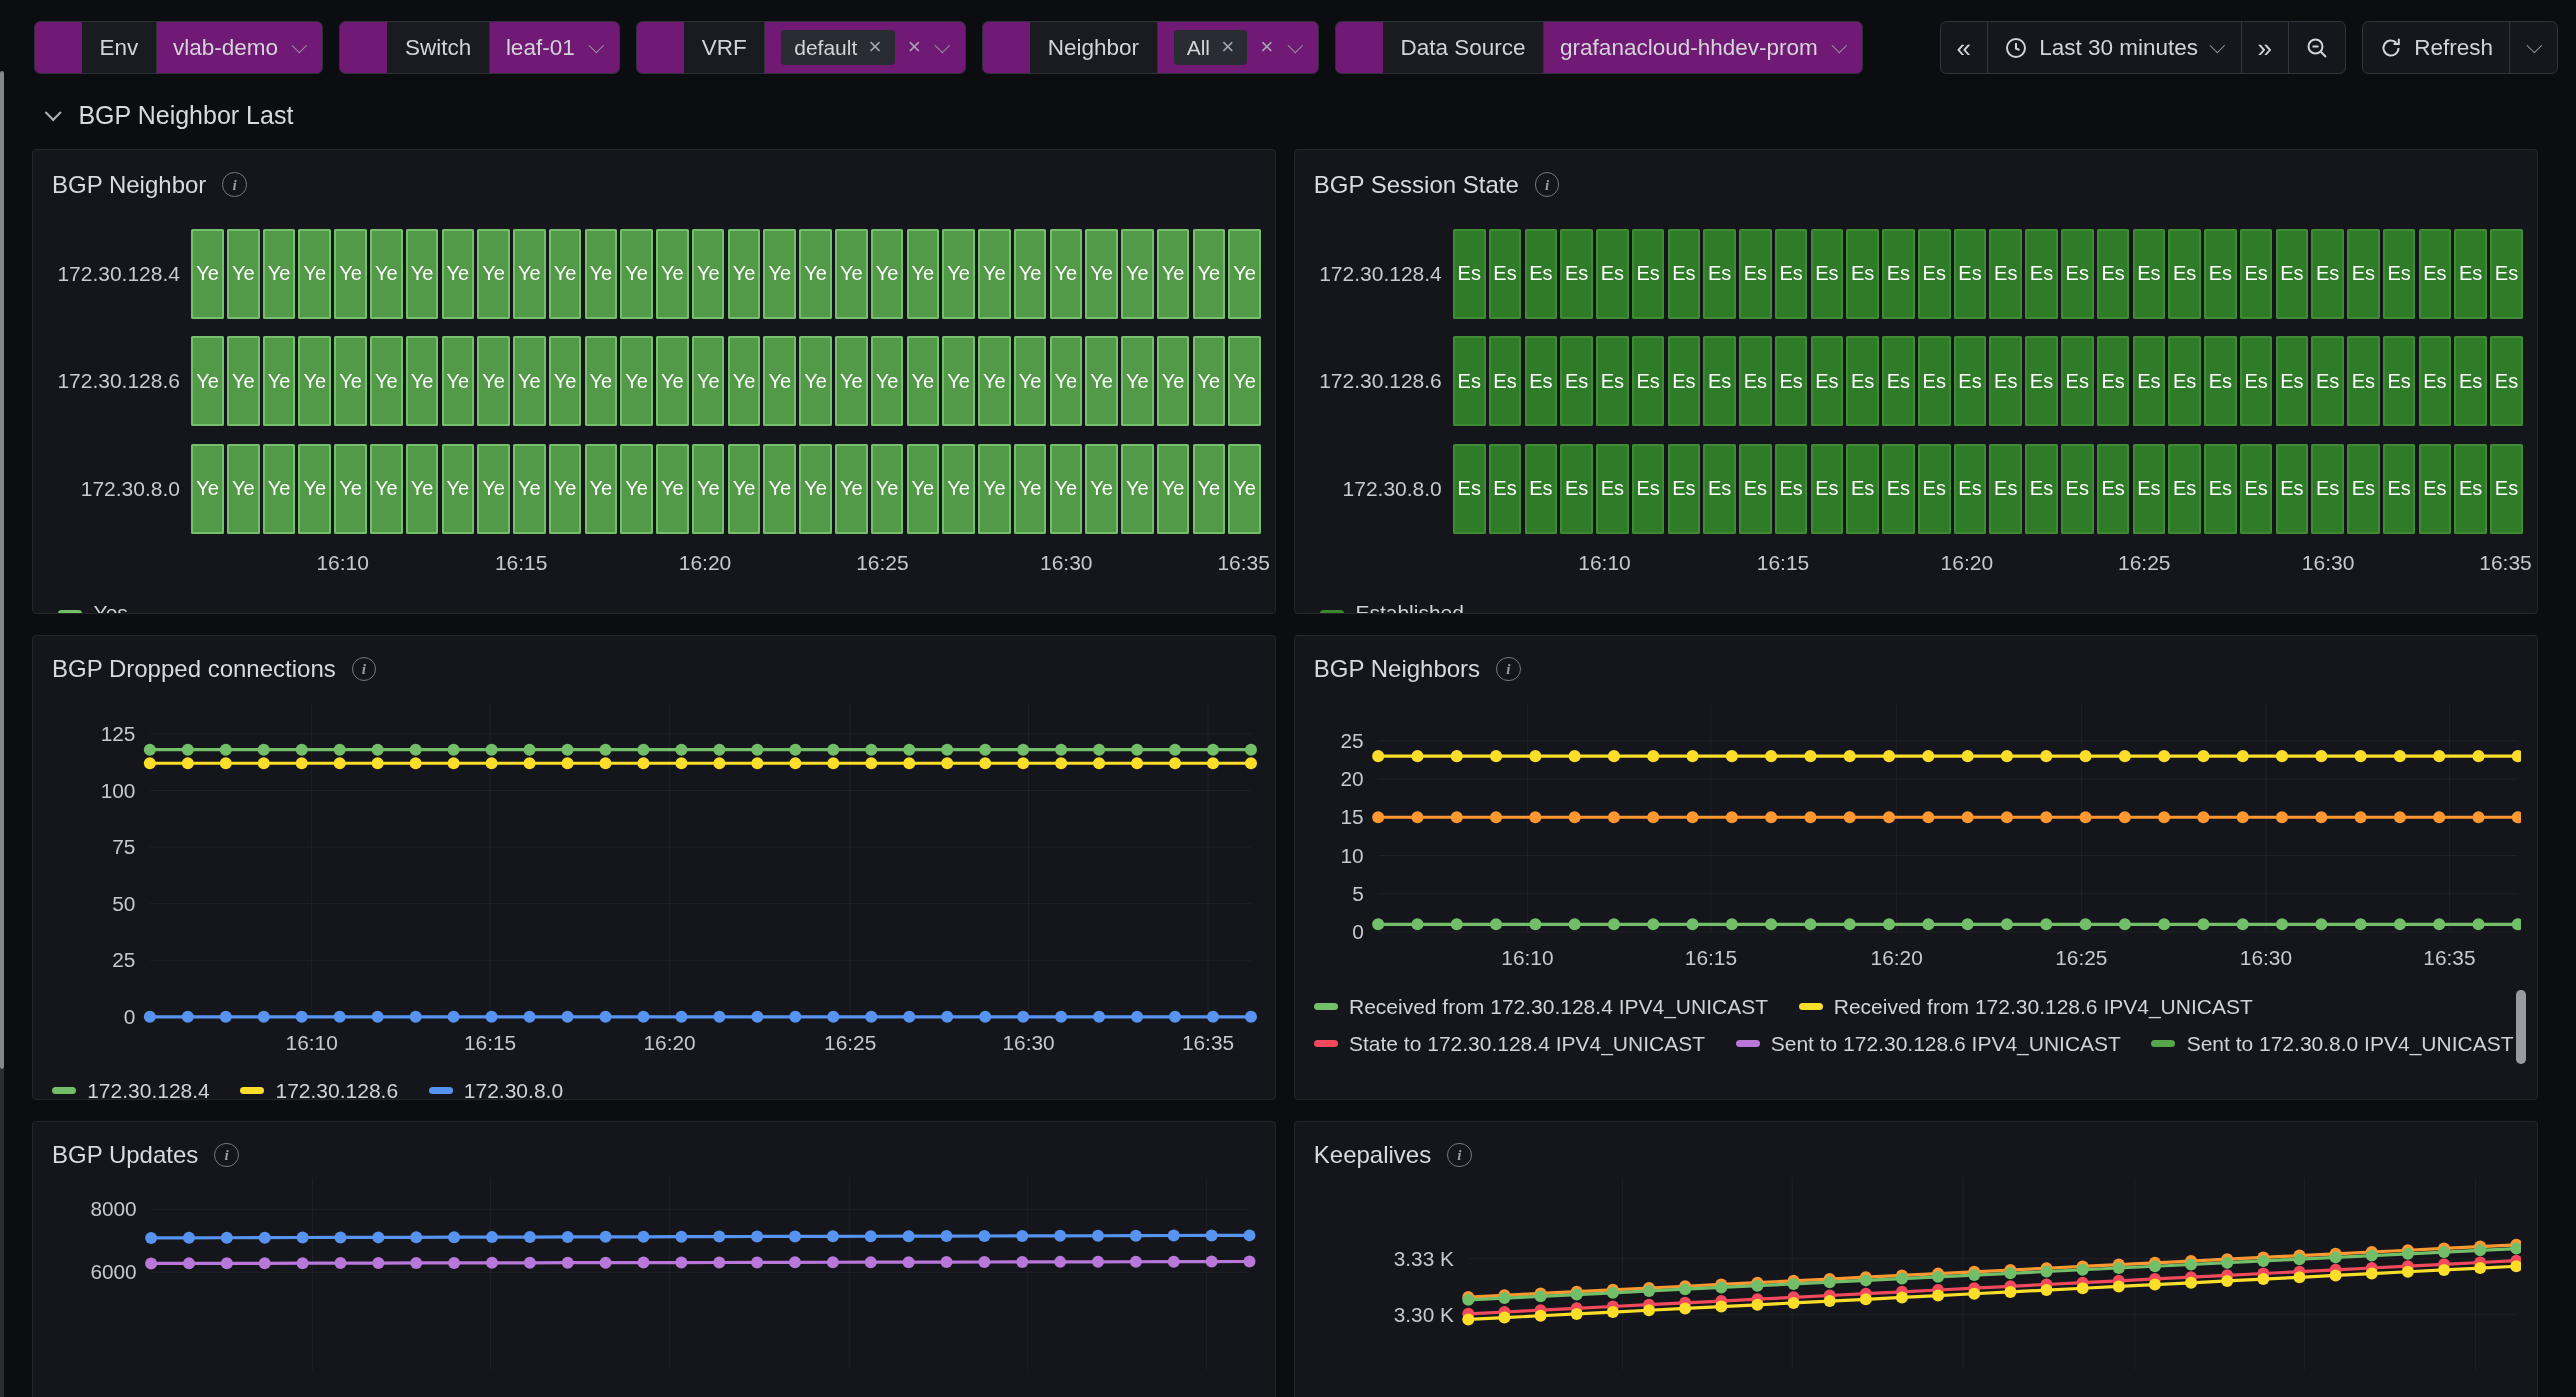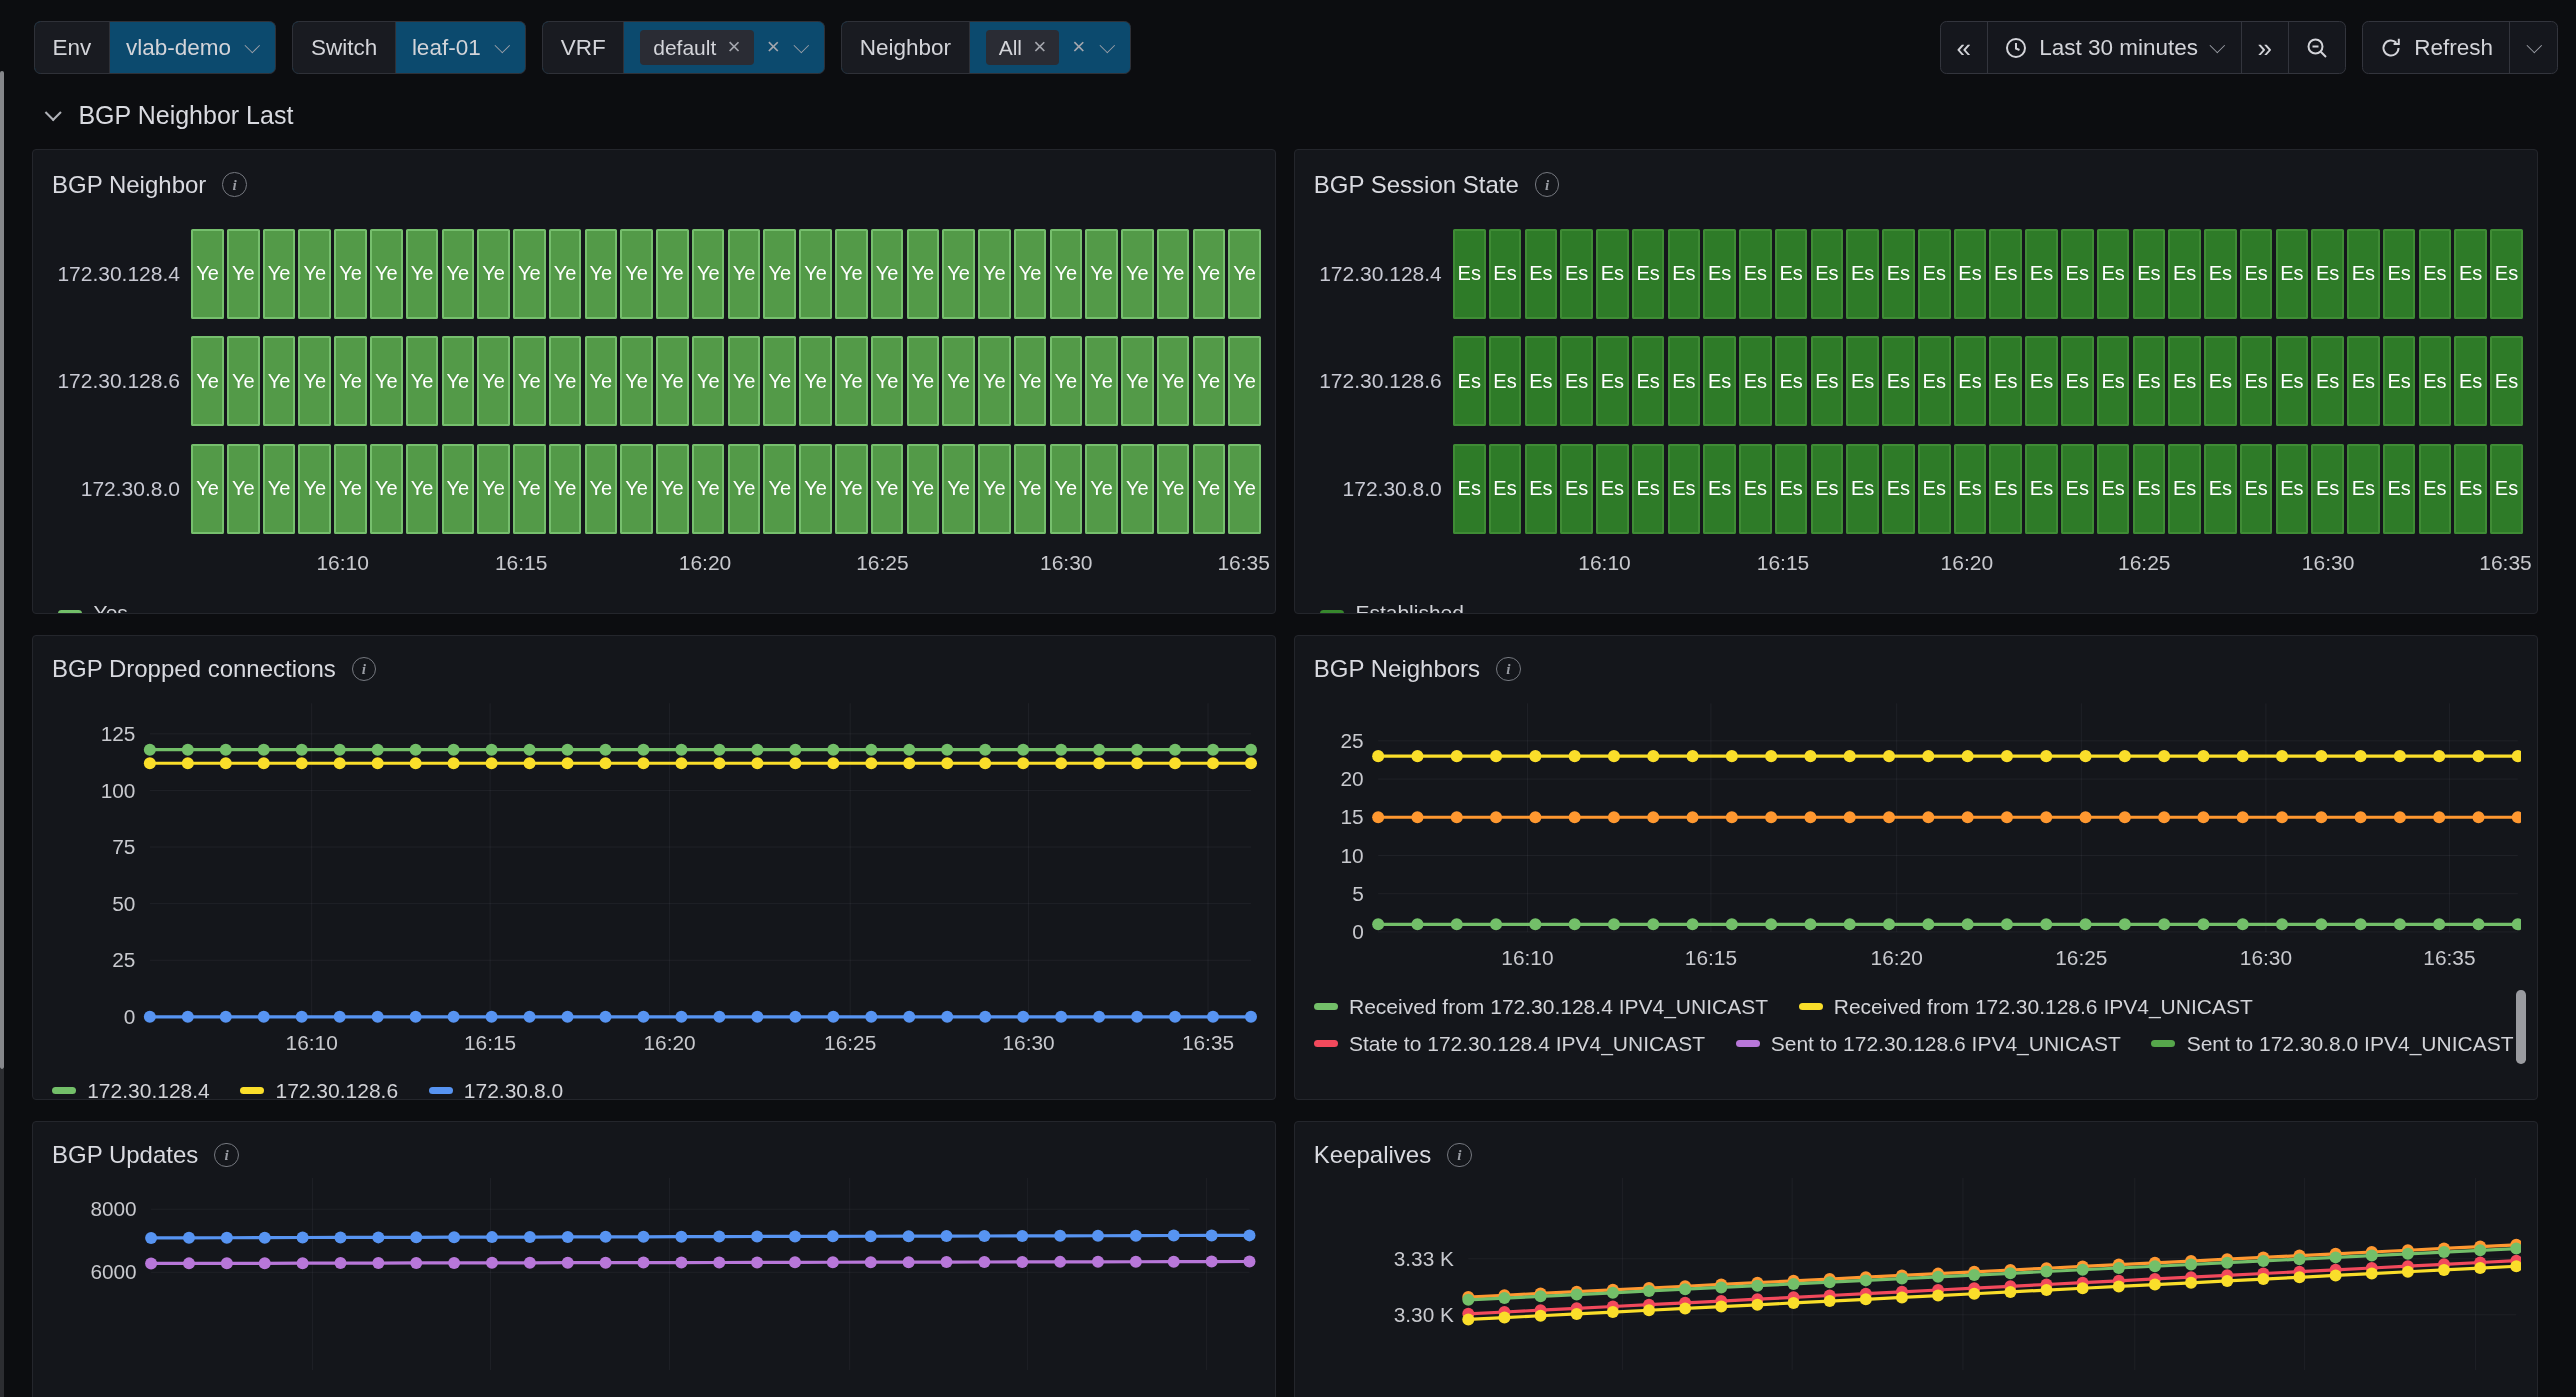--- a/index.html
+++ b/index.html
@@ -4,21 +4,21 @@
 <style>
   html,body{margin:0;padding:0;width:2576px;height:1397px;overflow:hidden;
     background:#0C0D10;font-family:"Liberation Sans",sans-serif;}
   .dash{position:relative;width:2576px;height:1397px;}
   
   .left-scroll{position:absolute;left:0;top:0;width:4px;height:100%;z-index:50;}
   .left-scroll .thumb{position:absolute;left:0;top:71px;width:4px;height:998px;background:#86878B;border-radius:2.4px;}
   .left-scroll .lower{position:absolute;left:0;top:1069px;bottom:0;width:4px;background:#2C2D31;}
   
   .toolbar{display:flex;align-items:center;gap:16px;padding:21px 17.6px 0 34px;}
-  .var-pill{display:flex;align-items:stretch;height:51px;border:0.8px solid #2F3138;border-radius:6.4px;overflow:hidden;background:#0c4a6e;flex:0 0 auto;}
+  .var-pill{display:flex;align-items:stretch;height:51px;border:0.8px solid #2F3138;border-radius:6.4px;overflow:hidden;background:#701a75;flex:0 0 auto;padding-left:47px;}
   .var-label{display:flex;align-items:center;padding:0 17.6px;background:#191B21;color:#D3D4D9;font-size:22.5px;border-right:0.8px solid #2F3138;}
   .var-value{display:flex;align-items:center;gap:13px;padding:0 16px;color:#D3D4D9;font-size:22.5px;cursor:pointer;}
   .chip{background:#2A2C34;border-radius:4px;padding:5.6px 13px;display:flex;align-items:center;gap:11.2px;font-size:21px;color:#D3D4D9;}
   .chip .x, .clear-x{color:#A5A7AE;font-size:22.5px;line-height:1;cursor:pointer;}
   .chev{width:9.6px;height:9.6px;border-right:1.6px solid #9DA0A8;border-bottom:1.6px solid #9DA0A8;
     transform:rotate(45deg);margin:-4.8px 1.6px 0 3.2px;display:inline-block;}
   .spacer{flex:1;}
   .btn-group{display:flex;align-items:stretch;height:51px;border:0.8px solid #33353D;border-radius:6.4px;overflow:hidden;background:#15171D;flex:0 0 auto;}
   .tb-btn{display:flex;align-items:center;gap:11.2px;padding:0 16px;background:transparent;border:none;border-left:0.8px solid #33353D;
     color:#D3D4D9;font-size:22.5px;font-family:inherit;cursor:pointer;}
@@ -94,20 +94,27 @@
       </span>
     </div>
     <div class="var-pill">
       <span class="var-label">Neighbor</span>
       <span class="var-value">
         <span class="chip">
           <span>All</span>
           <span class="x">×</span>
         </span>
         <span class="clear-x">×</span>
+        <i class="chev"></i>
+      </span>
+    </div>
+    <div class="var-pill">
+      <span class="var-label">Data Source</span>
+      <span class="var-value">
+        <span>grafanacloud-hhdev-prom</span>
         <i class="chev"></i>
       </span>
     </div>
     <div class="spacer"></div>
     <div class="btn-group">
       <button class="tb-btn gg">«</button>
       <button class="tb-btn">
         <svg width="24" height="24" viewBox="0 0 24 24">
           <circle cx="12" cy="12" r="9"></circle>
             <polyline points="12,7 12,12.5 15.5,14"></polyline>

